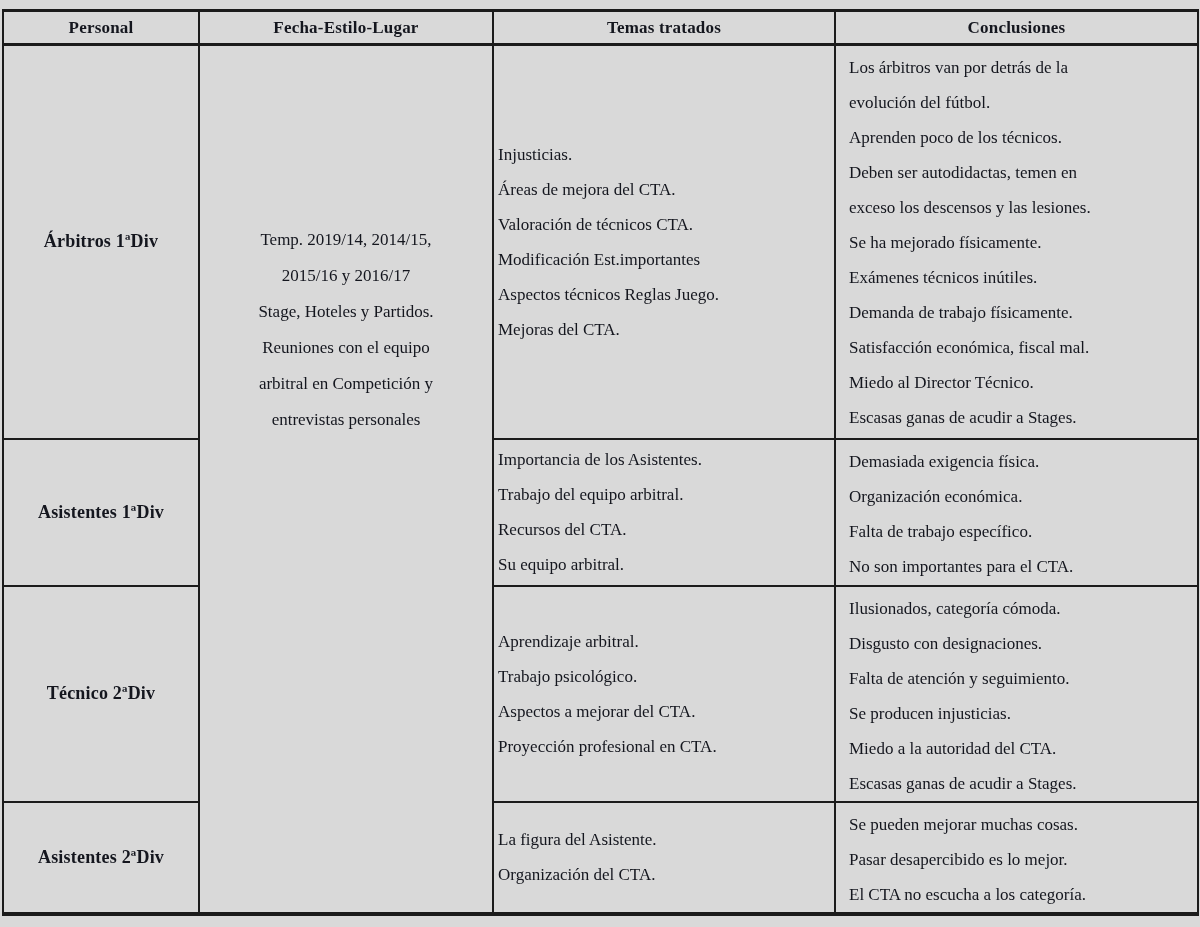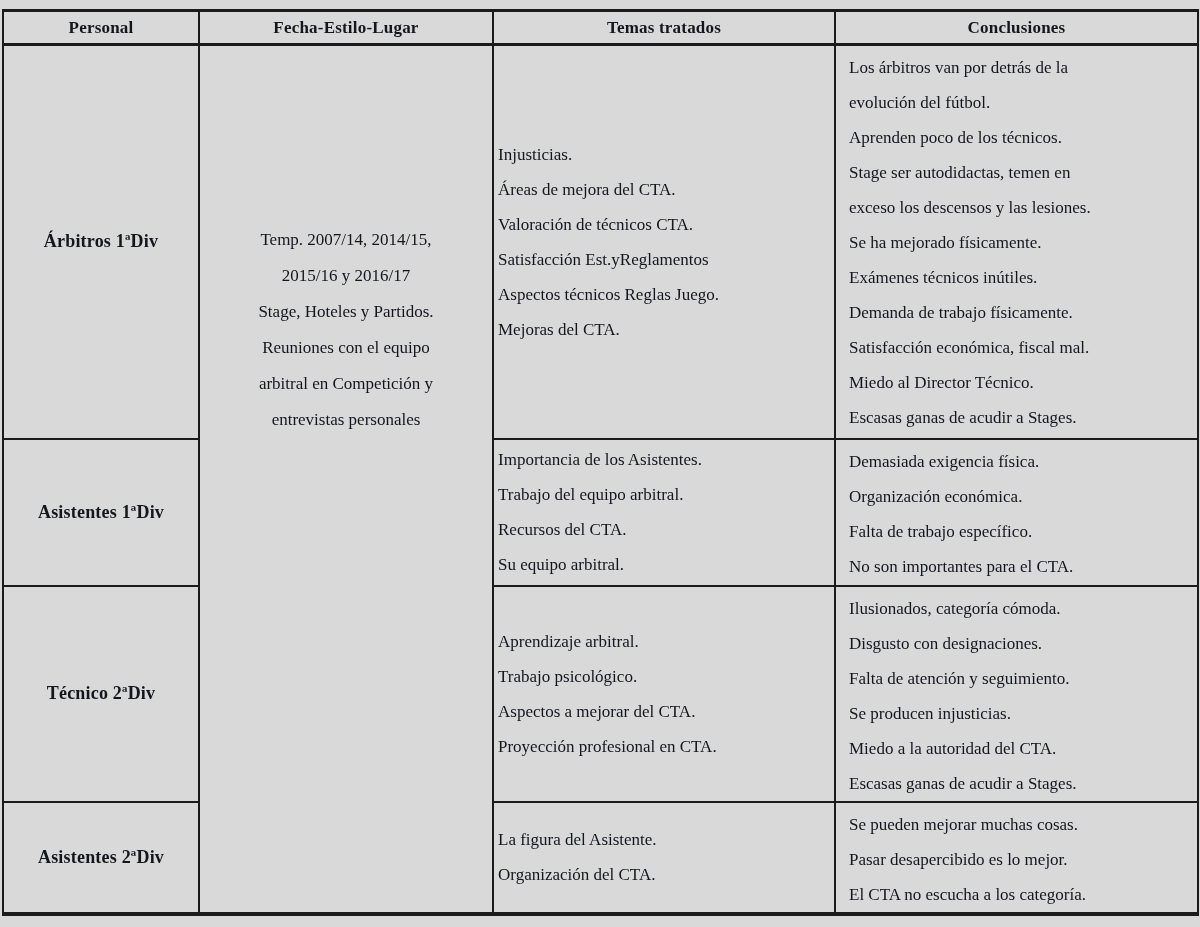--- a/index.html
+++ b/index.html
@@ -97,40 +97,40 @@
       <th class="v-border">Personal</th>
       <th class="v-border">Fecha-Estilo-Lugar</th>
       <th class="v-border">Temas tratados</th>
       <th>Conclusiones</th>
     </tr>
   </thead>
   <tbody>
     <tr class="row-1">
       <td class="personal-cell v-border h-border">Árbitros 1ªDiv</td>
       <td class="fecha-cell v-border" rowspan="4">
-          <div class="line">Temp. 2007/14, 2014/15,</div>
+          <div class="line">Temp. 2019/14, 2014/15,</div>
           <div class="line">2015/16 y 2016/17</div>
           <div class="line">Stage, Hoteles y Partidos.</div>
           <div class="line">Reuniones con el equipo</div>
           <div class="line">arbitral en Competición y</div>
           <div class="line">entrevistas personales</div>
         </td>
       <td class="temas-cell v-border h-border">
           <div class="line">Injusticias.</div>
           <div class="line">Áreas de mejora del CTA.</div>
           <div class="line">Valoración de técnicos CTA.</div>
-          <div class="line">Satisfacción Est.yReglamentos</div>
+          <div class="line">Modificación Est.importantes</div>
           <div class="line">Aspectos técnicos Reglas Juego.</div>
           <div class="line">Mejoras del CTA.</div>
         </td>
       <td class="conclusiones-cell h-border">
           <div class="line">Los árbitros van por detrás de la</div>
           <div class="line">evolución del fútbol.</div>
           <div class="line">Aprenden poco de los técnicos.</div>
-          <div class="line">Stage ser autodidactas, temen en</div>
+          <div class="line">Deben ser autodidactas, temen en</div>
           <div class="line">exceso los descensos y las lesiones.</div>
           <div class="line">Se ha mejorado físicamente.</div>
           <div class="line">Exámenes técnicos inútiles.</div>
           <div class="line">Demanda de trabajo físicamente.</div>
           <div class="line">Satisfacción económica, fiscal mal.</div>
           <div class="line">Miedo al Director Técnico.</div>
           <div class="line">Escasas ganas de acudir a Stages.</div>
         </td>
     </tr>
     <tr class="row-2">

